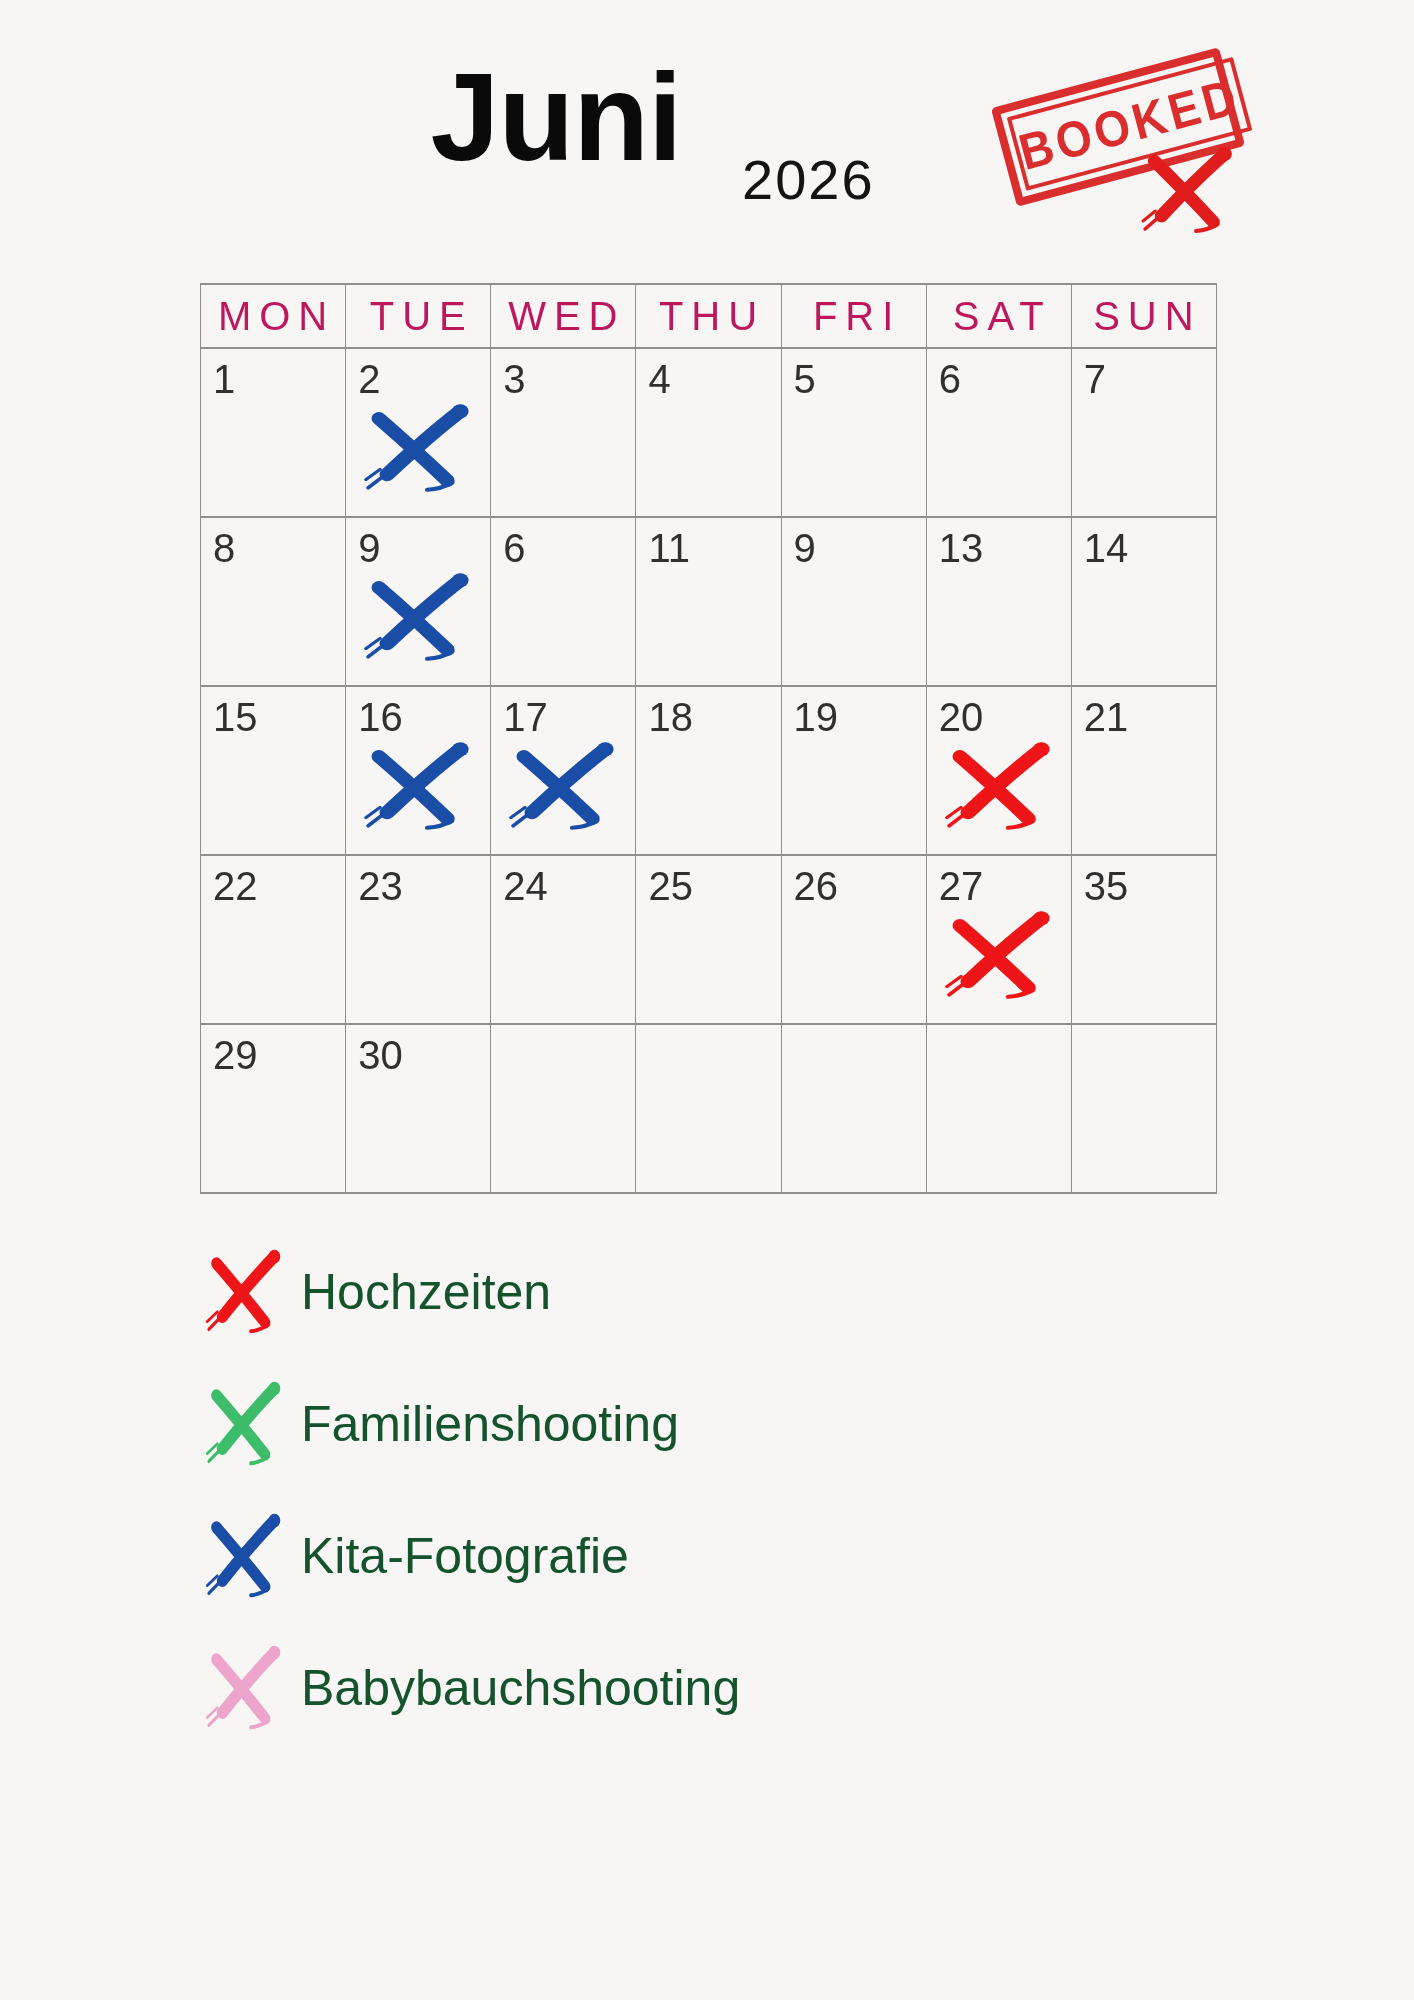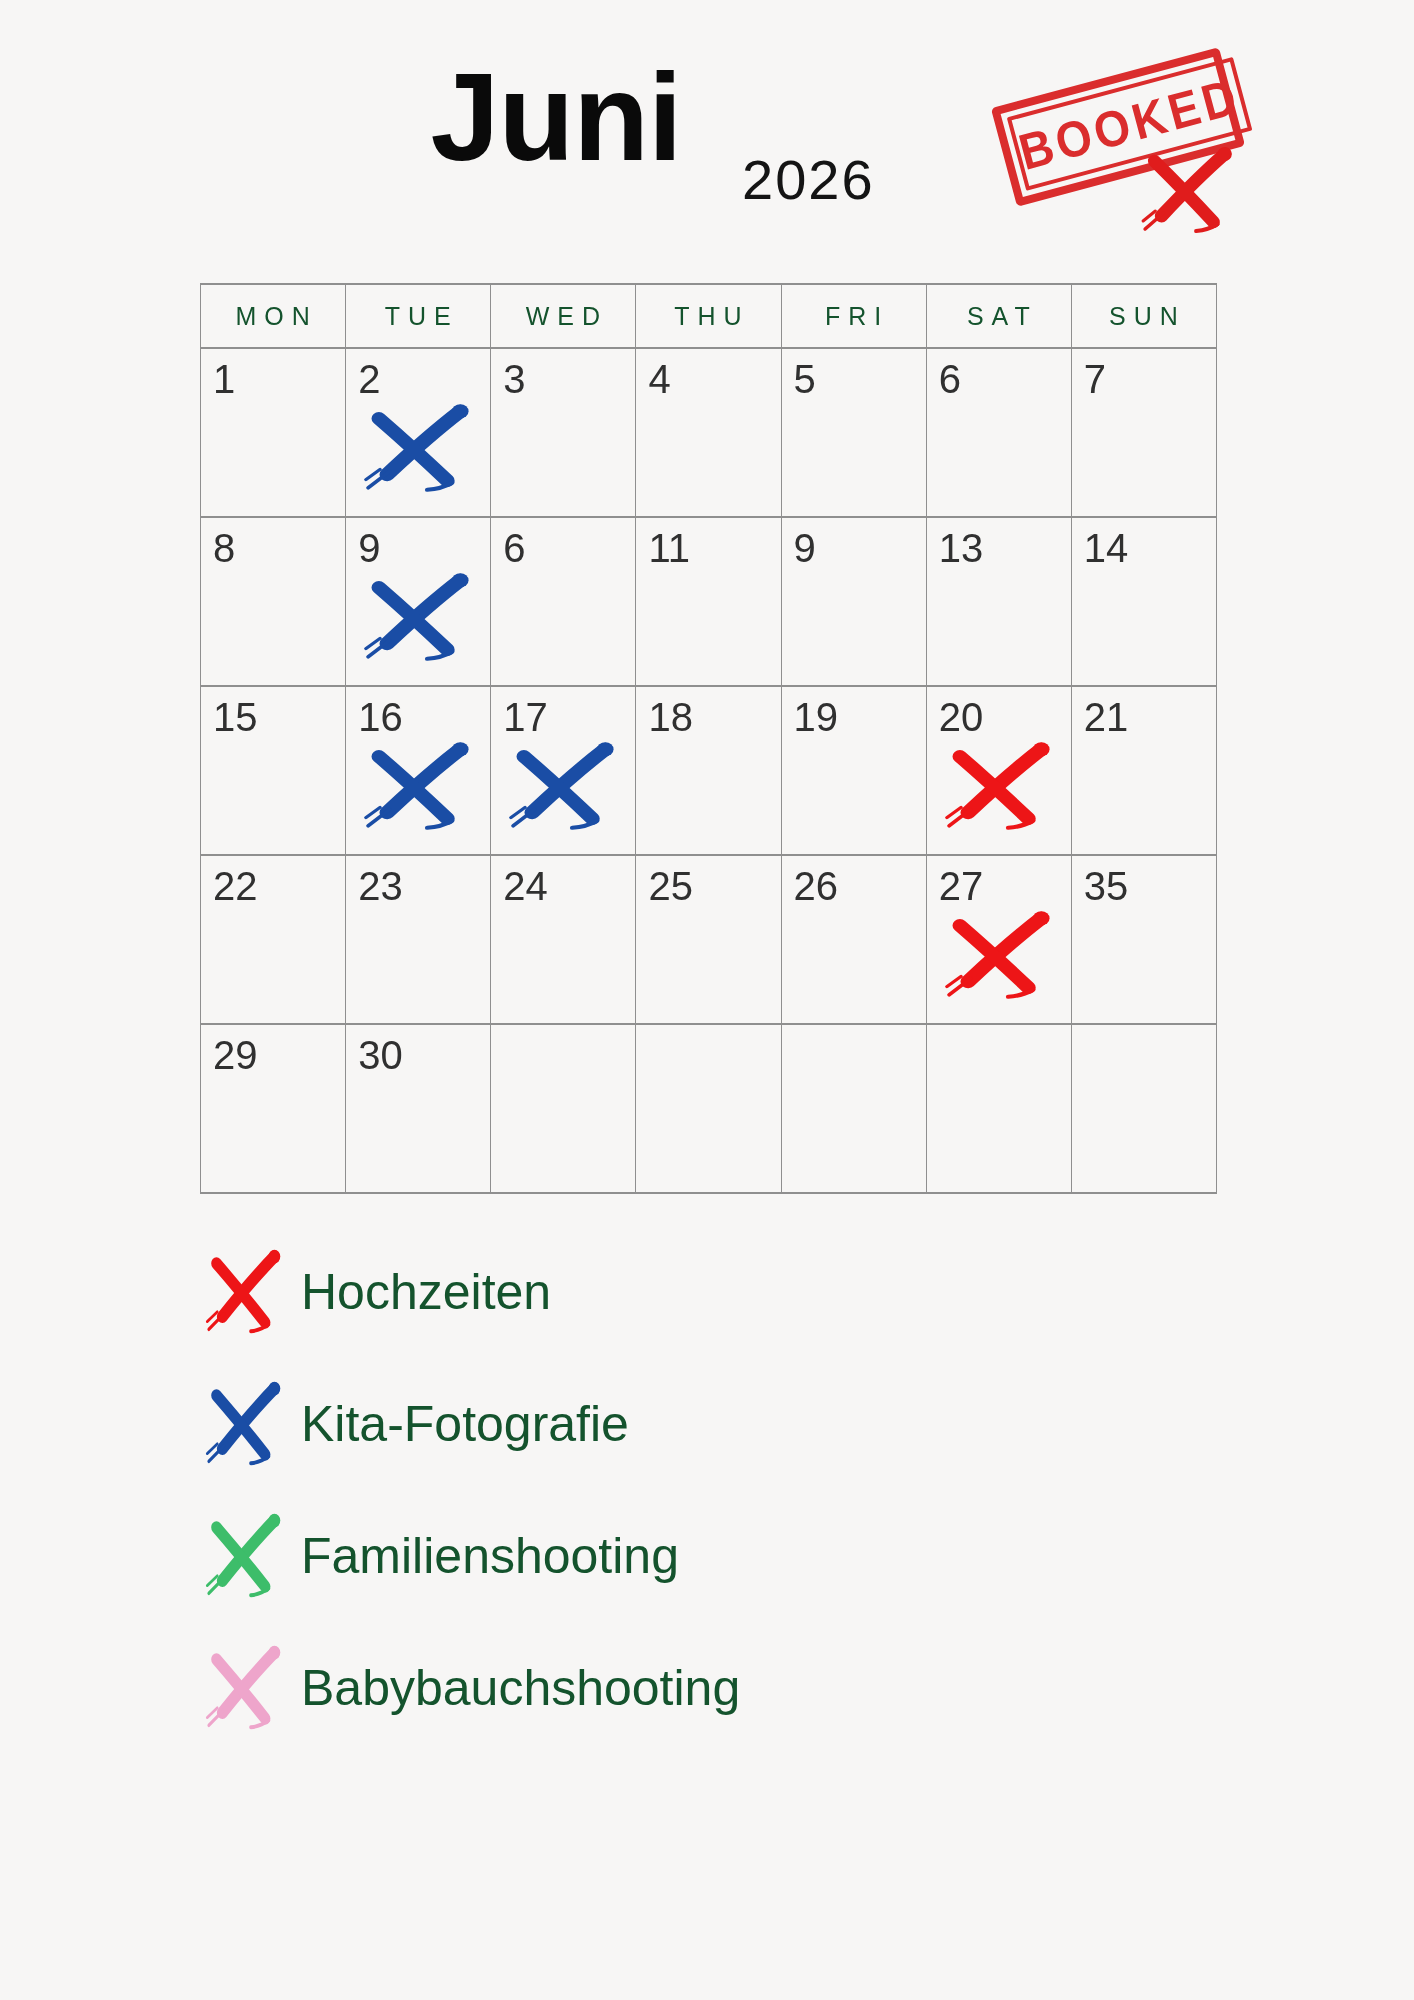--- a/index.html
+++ b/index.html
@@ -48,22 +48,22 @@
     border-collapse:collapse;table-layout:fixed;
     width:1017px;
   }
   .cal th,.cal td{
     border-left:1px solid #8f8f8f;border-right:1px solid #8f8f8f;
     border-top:2px solid #8f8f8f;border-bottom:2px solid #8f8f8f;
     background:transparent;
   }
   .cal th{
     height:60px;
-    font-size:25px;font-weight:400;letter-spacing:8px;
-    color:#14532d;text-align:center;padding-left:8px;
+    font-size:40px;font-weight:400;letter-spacing:8px;
+    color:#be185d;text-align:center;padding-left:8px;
   }
   .cal td{
     height:167px;vertical-align:top;position:relative;padding:0;
   }
   .daynum{
     display:block;padding:8px 0 0 12px;
     font-size:40px;line-height:1.1;color:#303030;
   }
   td .xmark{
     position:absolute;left:14px;top:48px;width:118px;height:102px;
@@ -261,30 +261,30 @@
 </table>
 
 <ul class="legend">
     <li class="legend-item">
       <svg class="legend-x" viewBox="0 0 100 100" preserveAspectRatio="none" style="color:#ed1517">
         <use href="#brush-x"></use>
       </svg>
       <span class="legend-label">Hochzeiten</span>
     </li>
     <li class="legend-item">
+      <svg class="legend-x" viewBox="0 0 100 100" preserveAspectRatio="none" style="color:#3dbd6a">
+        <use href="#brush-x"></use>
+      </svg>
+      <span class="legend-label">Familienshooting</span>
+    </li>
+    <li class="legend-item">
       <svg class="legend-x" viewBox="0 0 100 100" preserveAspectRatio="none" style="color:#1a4da5">
         <use href="#brush-x"></use>
       </svg>
       <span class="legend-label">Kita-Fotografie</span>
     </li>
     <li class="legend-item">
-      <svg class="legend-x" viewBox="0 0 100 100" preserveAspectRatio="none" style="color:#3dbd6a">
-        <use href="#brush-x"></use>
-      </svg>
-      <span class="legend-label">Familienshooting</span>
-    </li>
-    <li class="legend-item">
       <svg class="legend-x" viewBox="0 0 100 100" preserveAspectRatio="none" style="color:#eea5cb">
         <use href="#brush-x"></use>
       </svg>
       <span class="legend-label">Babybauchshooting</span>
     </li>
   </ul>
 
 </body></html>

